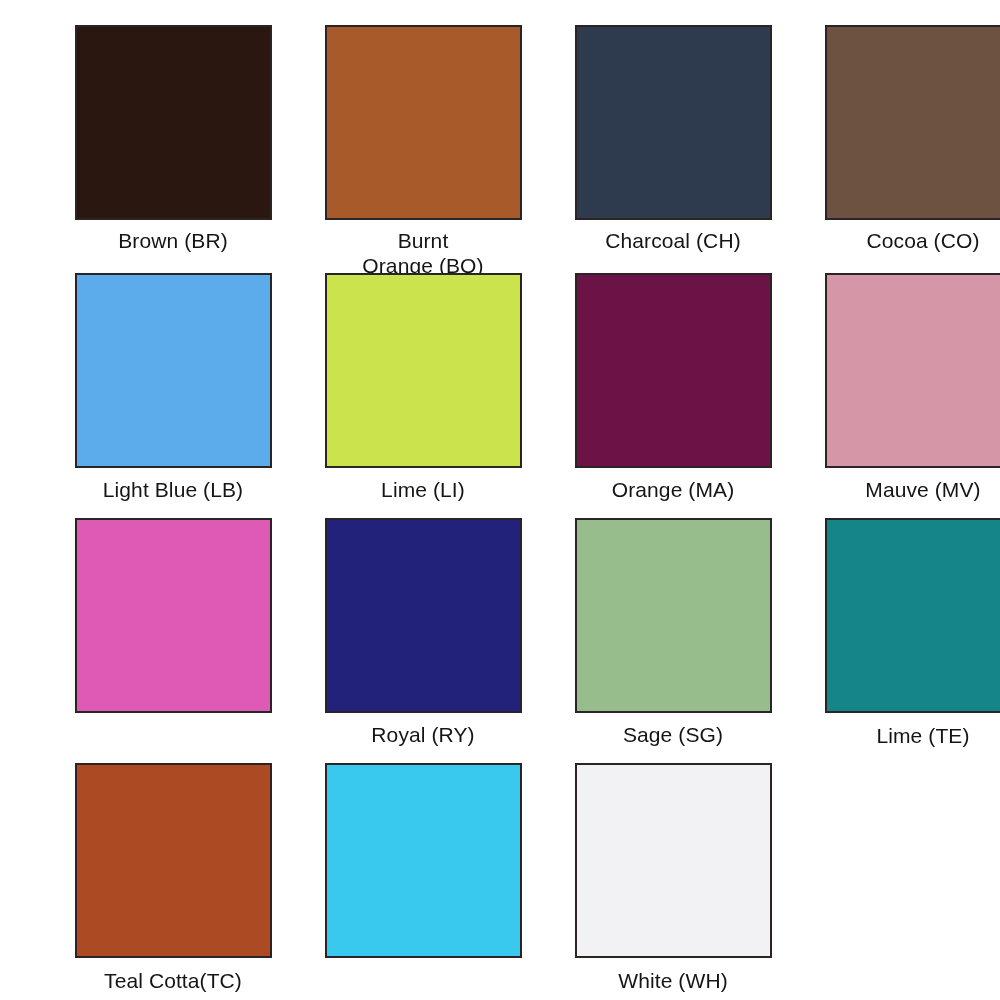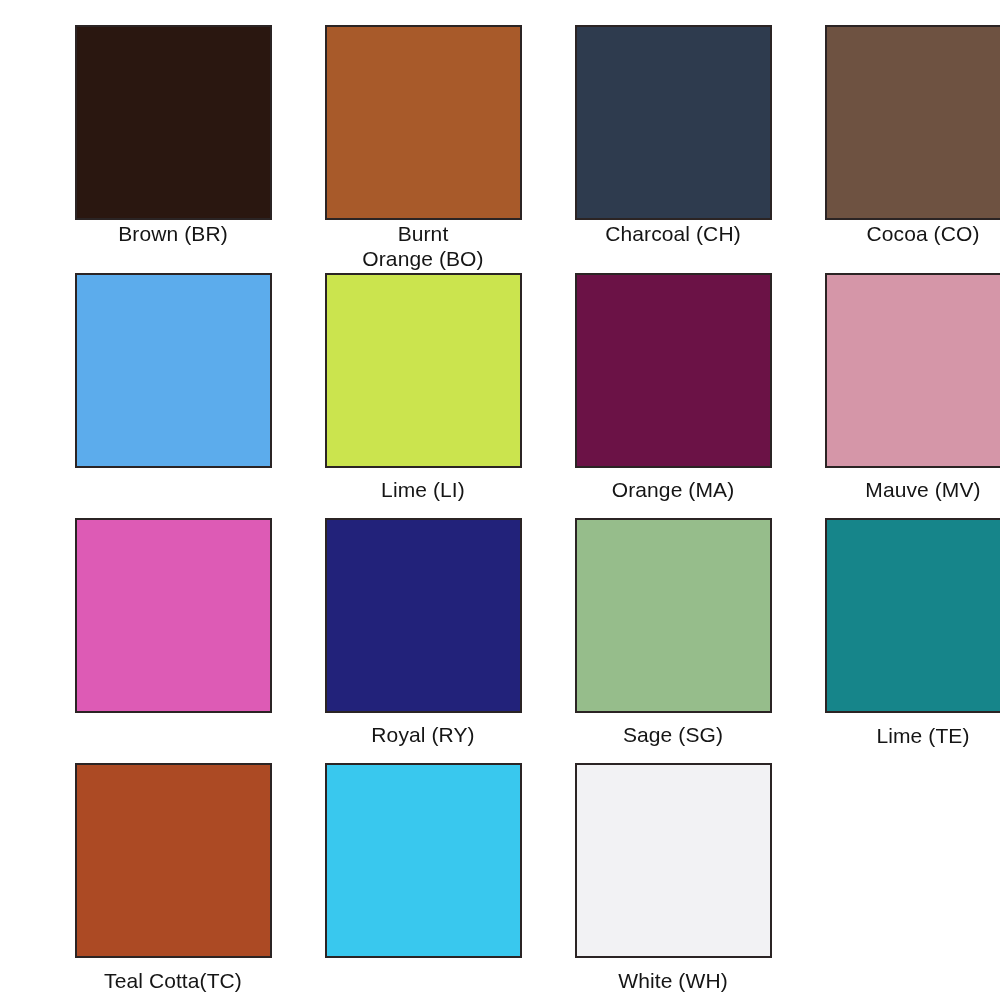--- a/index.html
+++ b/index.html
@@ -55,21 +55,21 @@
     text-align: center;
     font-size: 21px;
     line-height: 25px;
     letter-spacing: 0.1px;
     color: #151515;
     font-family: "Liberation Sans", sans-serif;
     white-space: pre-line;
   }
 
   
-  .row-1 .swatch-label { margin-top: 1px; }
+  .row-1 .swatch-label { margin-top: 8px; }
   .row-4 .swatch-label { margin-top: 10px; }
 </style>
 </head>
 <body>
 
 <div id="palette-grid">
     <div class="swatch-cell row-1">
       <div class="swatch-chip" style="background-color: rgb(42, 23, 16); border-color: rgb(43, 36, 36);"></div>
       <div class="swatch-label">Brown (BR)</div>
     </div>
@@ -81,20 +81,21 @@
     <div class="swatch-cell row-1">
       <div class="swatch-chip" style="background-color: rgb(46, 59, 78); border-color: rgb(43, 36, 36);"></div>
       <div class="swatch-label">Charcoal (CH)</div>
     </div>
     <div class="swatch-cell row-1">
       <div class="swatch-chip" style="background-color: rgb(110, 82, 65); border-color: rgb(43, 36, 36);"></div>
       <div class="swatch-label">Cocoa (CO)</div>
     </div>
     <div class="swatch-cell row-2">
       <div class="swatch-chip" style="background-color: rgb(92, 172, 236); border-color: rgb(43, 36, 36);"></div>
+      <div class="swatch-label">Light Blue (LB)</div>
     </div>
     <div class="swatch-cell row-2">
       <div class="swatch-chip" style="background-color: rgb(203, 228, 78); border-color: rgb(43, 36, 36);"></div>
       <div class="swatch-label">Lime (LI)</div>
     </div>
     <div class="swatch-cell row-2">
       <div class="swatch-chip" style="background-color: rgb(107, 18, 70); border-color: rgb(43, 36, 36);"></div>
       <div class="swatch-label">Orange (MA)</div>
     </div>
     <div class="swatch-cell row-2">

